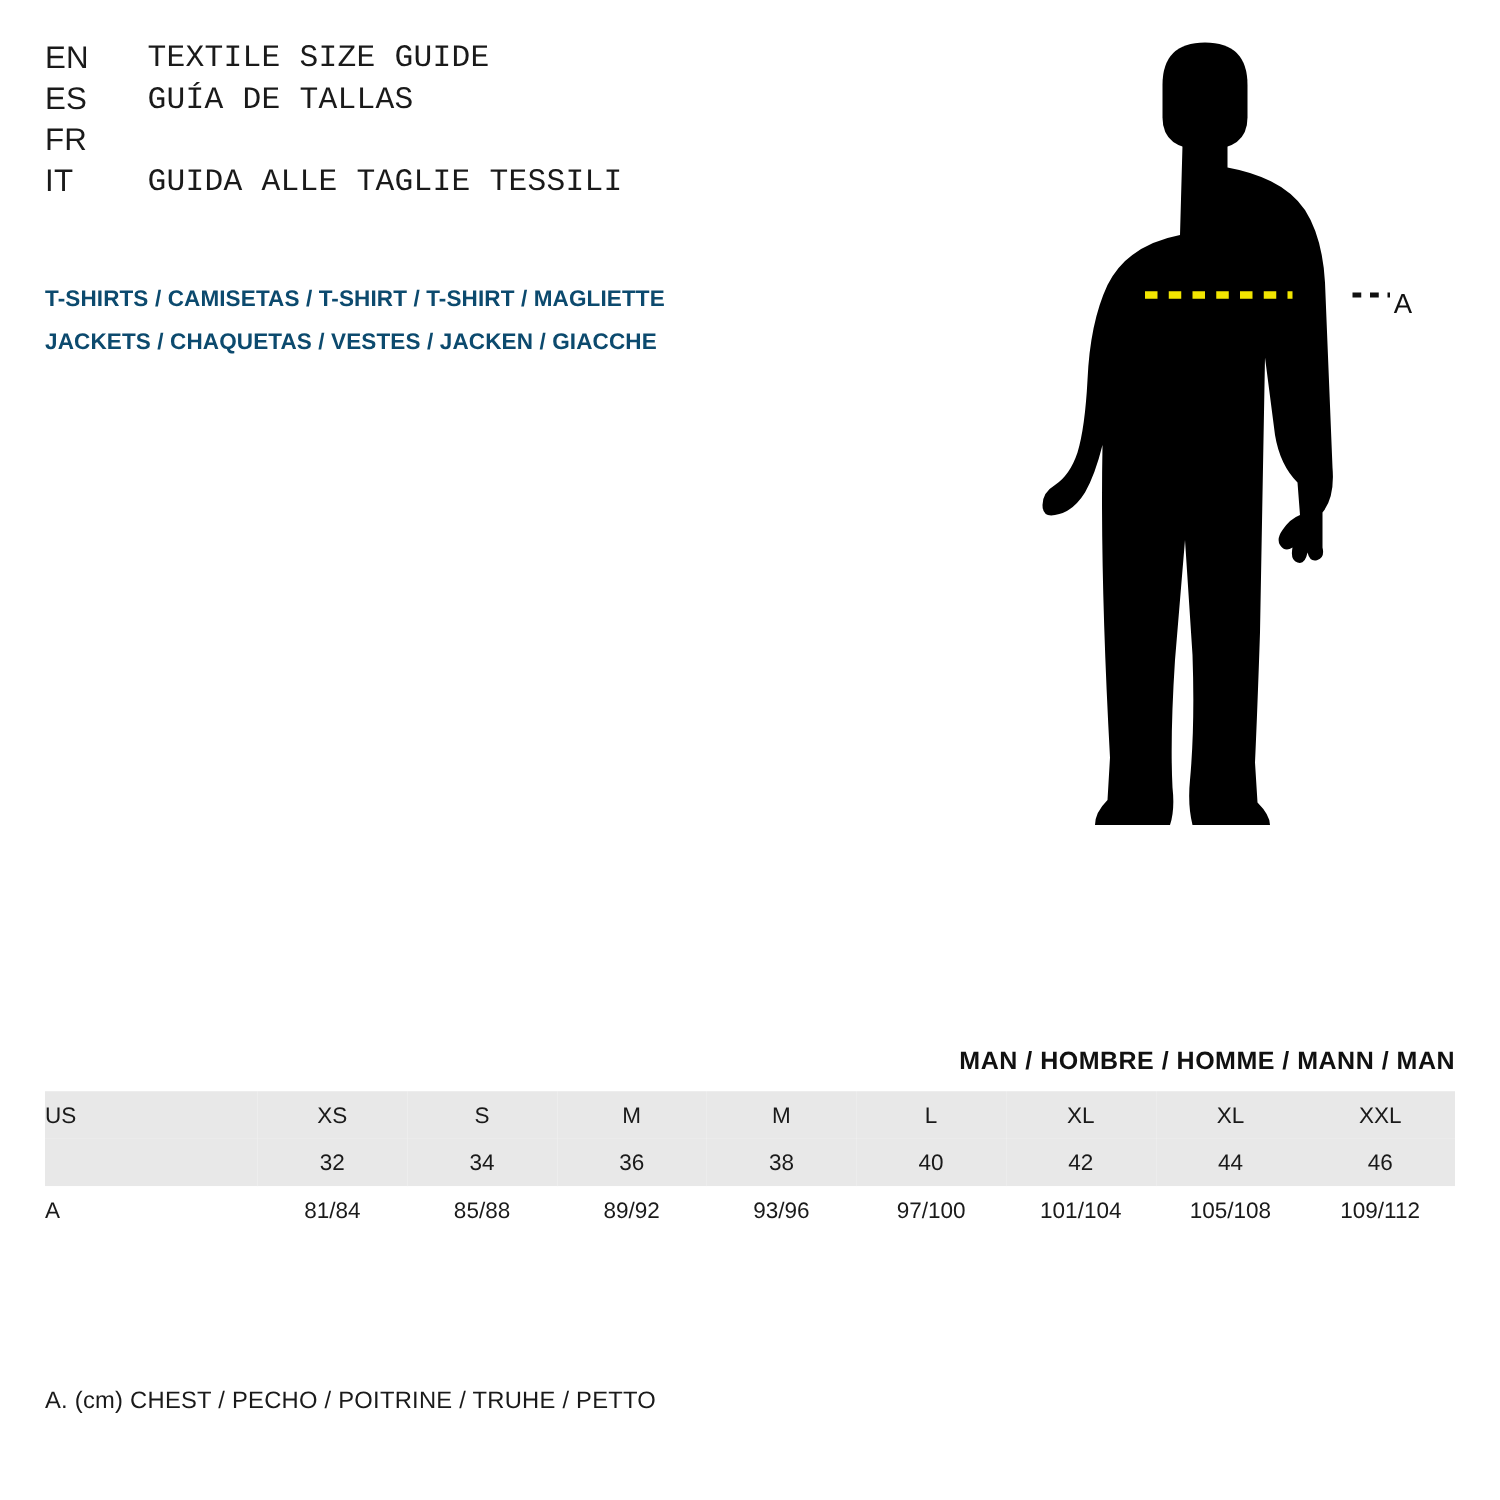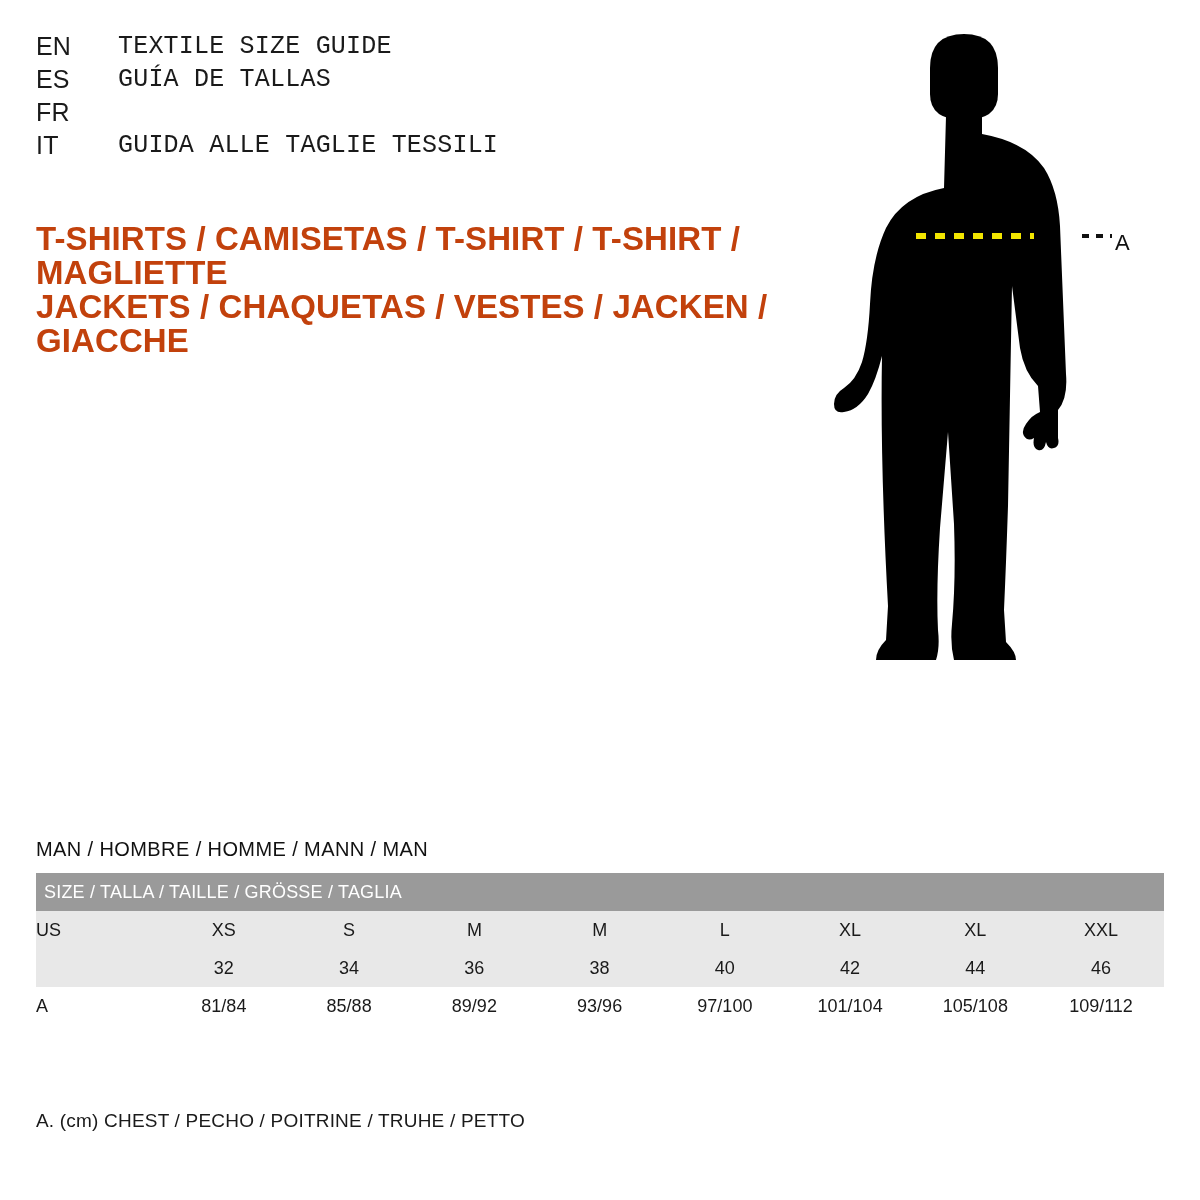--- a/index.html
+++ b/index.html
@@ -47,24 +47,24 @@
   }
 
   
   .cat-block {
     position: absolute;
     left: 36px;
     top: 222px;
     width: 760px;
   }
   .cat-line {
-    font-size: 33px;
+    font-size: 18px;
     line-height: 34px;
     font-weight: bold;
-    color: #c2410c;
+    color: #0c4a6e;
     letter-spacing: 0.1px;
   }
 
   
   .figure-wrap {
     position: absolute;
     left: 820px;
     top: 20px;
     width: 360px;
     height: 780px;
@@ -82,24 +82,25 @@
 
   
   .table-section {
     position: absolute;
     left: 36px;
     top: 838px;
     width: 1128px;
   }
   .section-title {
     font-size: 20px;
-    font-weight: normal;
+    font-weight: bold;
     letter-spacing: 0.4px;
     color: #111111;
     margin-bottom: 12px;
+    text-align: right;
   }
   table.size-table {
     border-collapse: collapse;
     width: 1128px;
     table-layout: fixed;
     font-size: 18px;
     color: #1a1a1a;
   }
   table.size-table td {
     padding: 6px 0;
@@ -221,23 +222,20 @@
 
       <line x1="262" y1="216" x2="292" y2="216" stroke="#111111" stroke-width="4" stroke-dasharray="7 7"></line>
     </svg>
     <div class="measure-label">A</div>
   </div>
 
   <div class="table-section">
     <div class="section-title">MAN / HOMBRE / HOMME / MANN / MAN</div>
     <table class="size-table">
       <tbody>
-        <tr class="head-row">
-          <td class="lbl" colspan="9">SIZE / TALLA / TAILLE / GRÖSSE / TAGLIA</td>
-        </tr>
 
 
         <tr class="row-shade">
           <td class="lbl">US</td>
           <td class="val">XS</td>
           <td class="val">S</td>
           <td class="val">M</td>
           <td class="val">M</td>
           <td class="val">L</td>
           <td class="val">XL</td>

